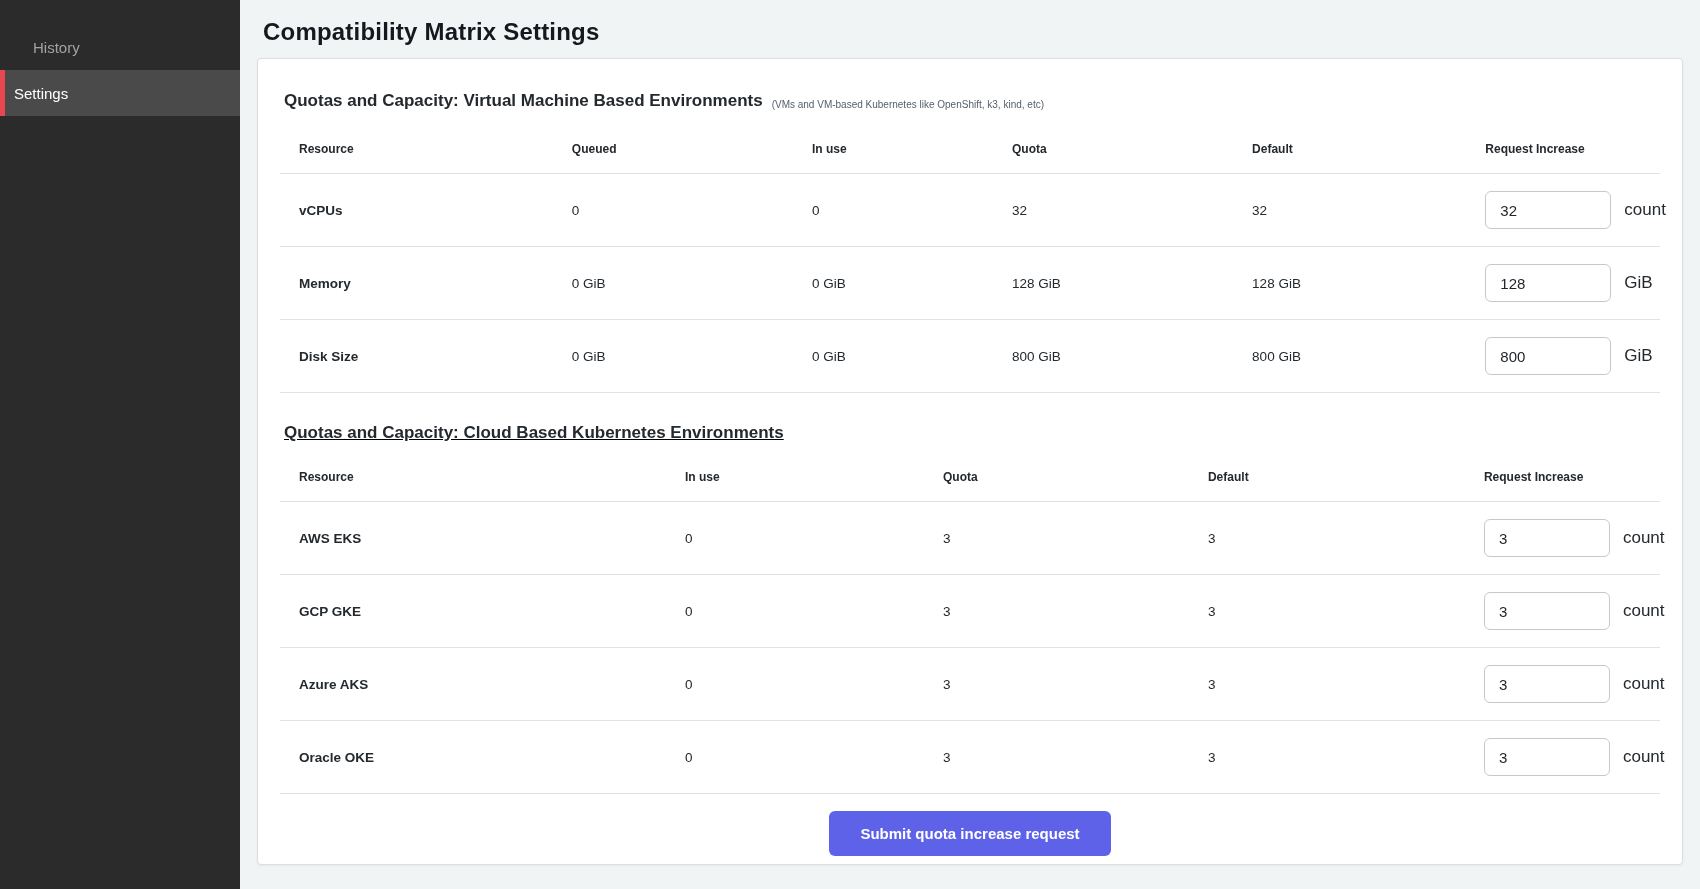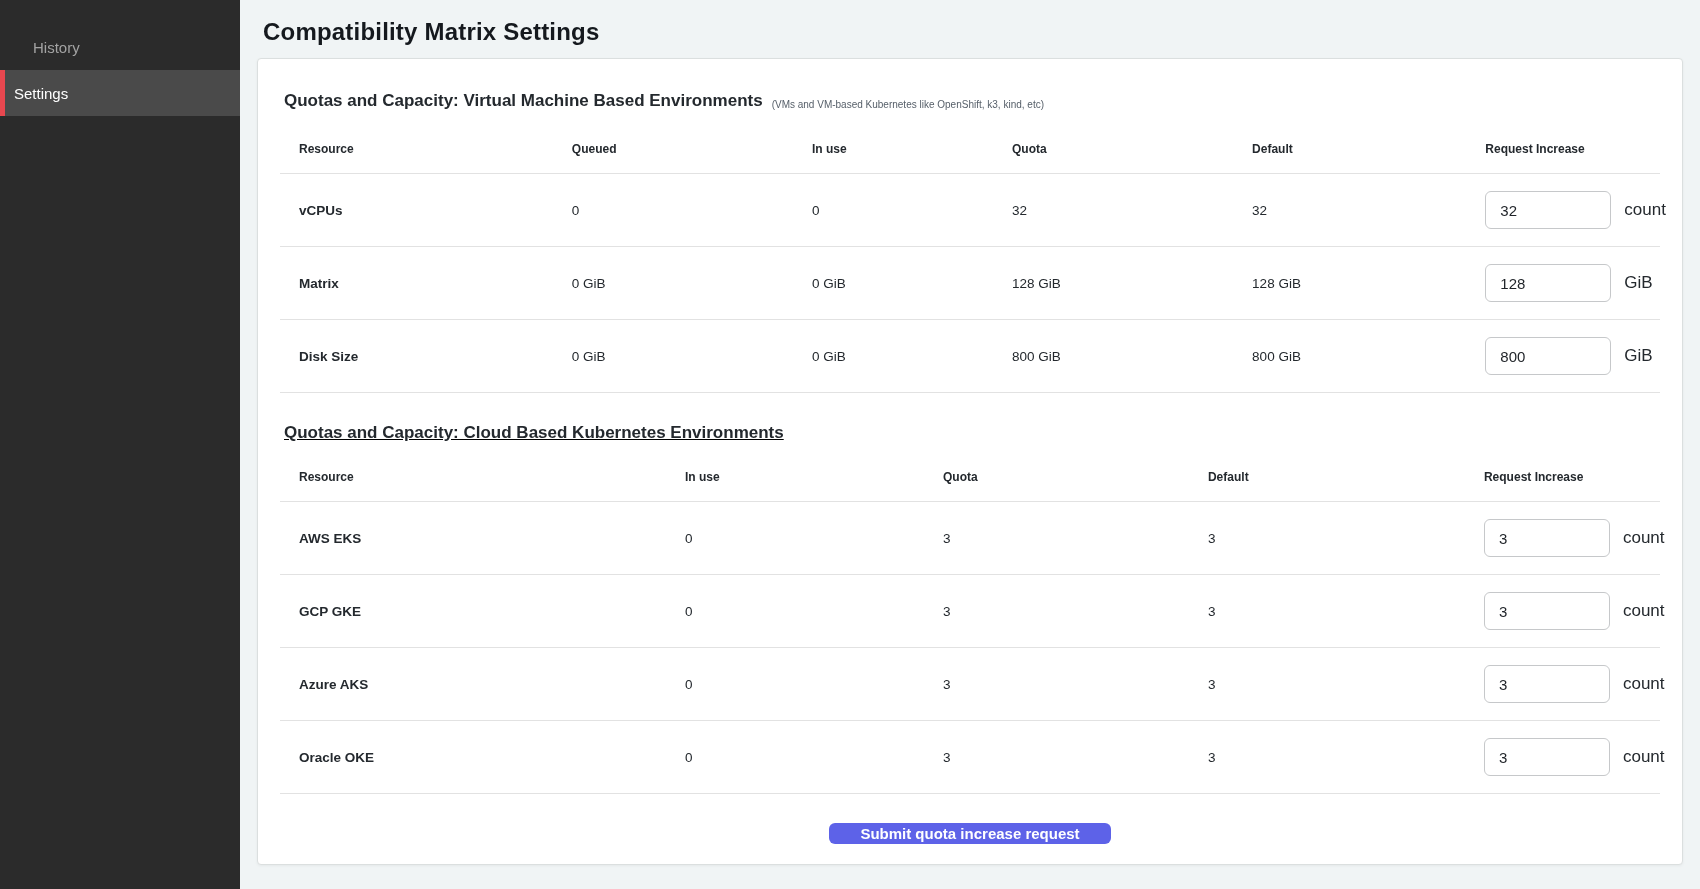--- a/index.html
+++ b/index.html
@@ -35,21 +35,21 @@
   .cell.first { padding-left:19px; font-weight:600; }
   .hrow .cell.first { font-weight:700; }
 
   .input-cell { display:flex; align-items:center; }
   .qinput { width:126px; height:38px; border:1px solid #c6c8ca; border-radius:6px;
     font-family:"Liberation Sans", sans-serif; font-size:15px; color:#1f2328;
     padding:0 0 0 14px; background:#fff; outline:none; }
   .unit { font-size:17px; color:#24292e; margin-left:13px; }
 
   .footer { height:79px; display:flex; justify-content:center; align-items:center; }
-  .submit-btn { min-width:282px; height:21px; border:none; border-radius:6px;
+  .submit-btn { min-width:282px; height:45px; border:none; border-radius:6px;
     background:#5d62e8; color:#ffffff; font-family:"Liberation Sans", sans-serif;
     font-size:15px; font-weight:700; cursor:pointer; padding:0 20px; }
 </style>
 </head>
 <body>
 
 <div class="app">
 
   <nav class="sidebar">
     <div class="nav-item">History</div>
@@ -81,21 +81,21 @@
         <div class="cell">0</div>
         <div class="cell">32</div>
         <div class="cell">32</div>
         <div class="cell input-cell">
           <input class="qinput" type="text" value="32" style="">
           <span class="unit">count</span>
         </div>
       </div>
 
       <div class="trow t1 drow">
-        <div class="cell first">Matrix</div>
+        <div class="cell first">Memory</div>
         <div class="cell">0 GiB</div>
         <div class="cell">0 GiB</div>
         <div class="cell">128 GiB</div>
         <div class="cell">128 GiB</div>
         <div class="cell input-cell">
           <input class="qinput" type="text" value="128" style="">
           <span class="unit">GiB</span>
         </div>
       </div>
 

